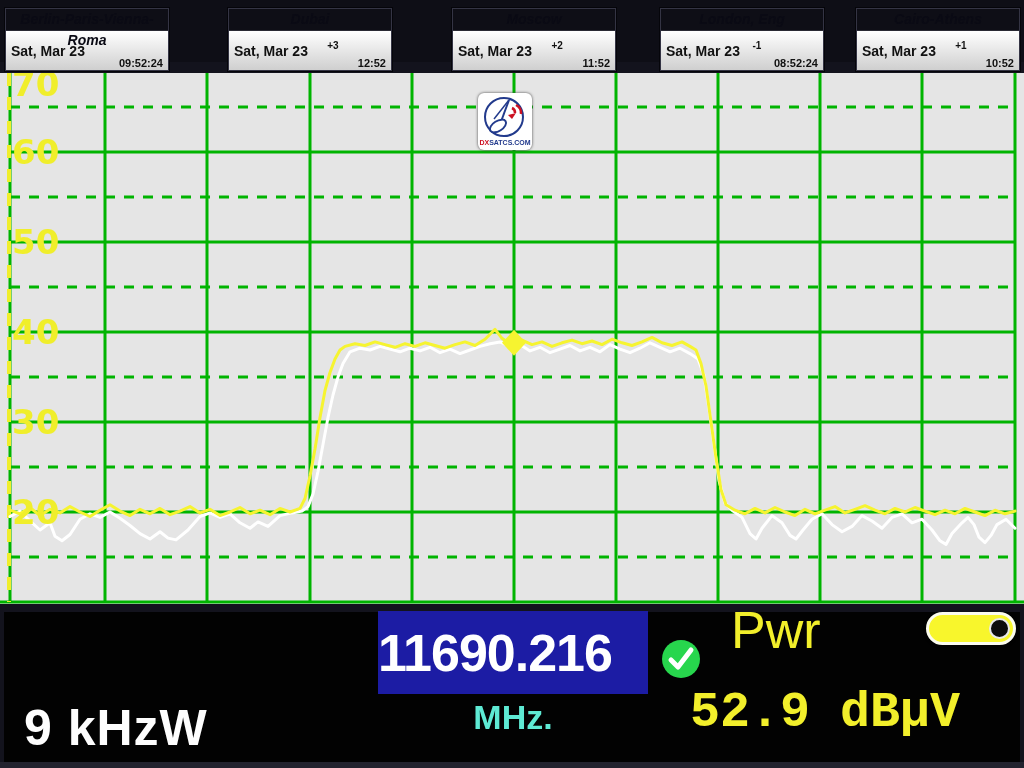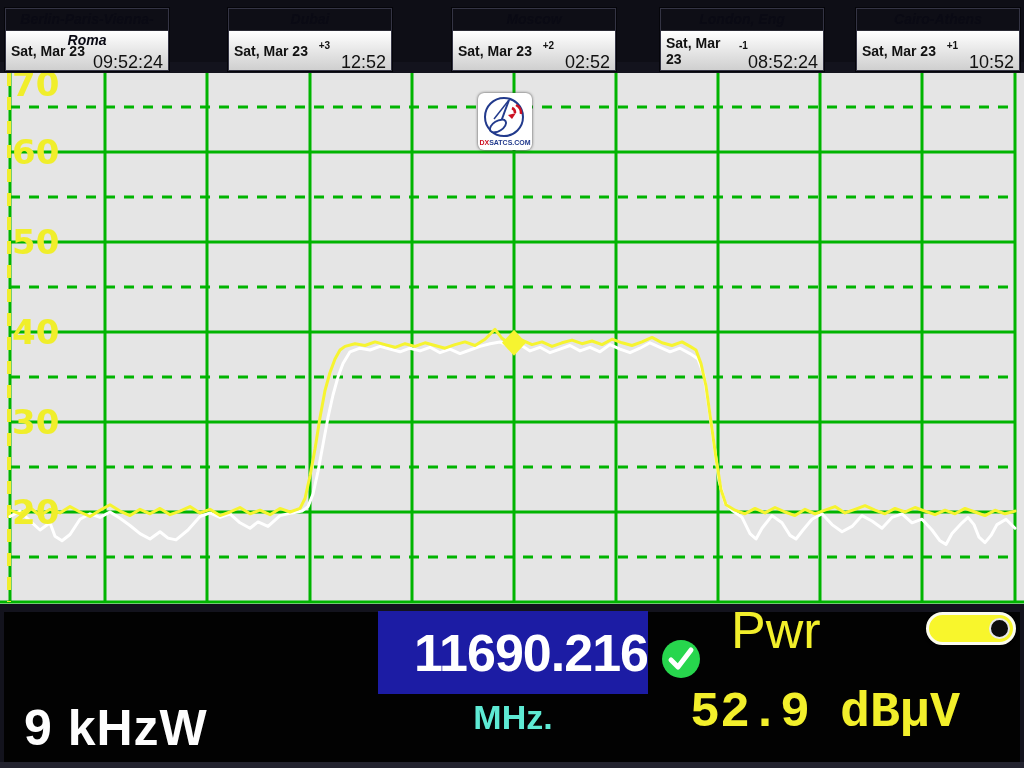--- a/index.html
+++ b/index.html
@@ -7,34 +7,34 @@
           font-family:"Liberation Sans",sans-serif;}
   
   .topbar{position:absolute;left:0;top:0;width:1024px;height:62px;background:#0e0e16;}
   .clock{position:absolute;top:8px;width:162px;border:1px solid #343444;box-shadow:0 0 0 1px #05050a;}
   .clock-head{height:21px;line-height:21px;text-align:center;font-style:italic;font-weight:bold;
               font-size:14px;color:#0a0a14;border-bottom:1px solid #2a2a34;}
   .clock-body{height:25px;background:linear-gradient(#ffffff,#cfcfcf);display:flex;align-items:center;
               justify-content:space-between;padding:7px 5px;color:#111;}
   .clock-date{font-weight:bold;font-size:14px;}
   .clock-off{font-weight:bold;font-size:10px;transform:translateY(-5px);}
-  .clock-time{font-weight:normal;font-size:18px;margin-top:24px;}
+  .clock-time{font-weight:bold;font-size:11px;margin-top:24px;}
   
   .chart{position:absolute;left:0;top:73px;width:1024px;height:531px;background:#e5e5e5;}
   .chart svg{display:block;}
   
   .logo{position:absolute;left:478px;top:93px;width:54px;height:57px;background:#fff;border-radius:6px;
         box-shadow:0 0 3px #444;}
   
   .bottompanel{position:absolute;left:4px;top:612px;width:1016px;height:150px;background:#020202;}
   .botstrip{position:absolute;left:0;top:762px;width:1024px;height:6px;background:#23232f;}
   .sp-label{position:absolute;left:24px;top:626px;font-size:50px;font-weight:bold;color:#fdfdfd;letter-spacing:1px;}
   .rbw-label{position:absolute;left:24px;top:699px;font-size:50px;font-weight:bold;color:#fdfdfd;letter-spacing:1px;}
   .freqbox{position:absolute;left:378px;top:611px;width:270px;height:83px;background:#1c1ca4;
-           display:flex;align-items:center;justify-content:flex-end;}
+           display:flex;align-items:center;justify-content:flex-start;}
   .freqbox span{font-size:52px;font-weight:bold;color:#fff;letter-spacing:-1px;}
   .freq-unit{position:absolute;left:378px;top:698px;width:270px;text-align:center;
              font-size:34px;font-weight:bold;color:#5eead4;}
   .check{position:absolute;left:659px;top:637px;width:44px;height:44px;}
   .pwr-label{position:absolute;left:731px;top:600px;font-size:52px;font-weight:normal;color:#f2ef2b;}
   .pwr-value{position:absolute;left:690px;top:684px;font-size:50px;font-weight:bold;color:#f2ef2b;font-family:Liberation Mono, monospace;}
   .toggle{position:absolute;left:926px;top:612px;width:90px;height:33px;border-radius:17px;
           background:#f8f62c;border:3px solid #fbfbee;box-sizing:border-box;box-shadow:0 1px 3px #000;}
   .toggle .knob{position:absolute;right:3px;top:3px;width:21px;height:21px;border-radius:50%;
           background:#0d0d0d;border:2px solid #e9e9e9;box-sizing:border-box;}
@@ -59,21 +59,21 @@
         <span class="clock-date">Sat, Mar 23</span>
         <span class="clock-off">+3</span>
         <span class="clock-time">12:52</span>
       </div>
     </div>
     <div class="clock" style="left:452px">
       <div class="clock-head">Moscow</div>
       <div class="clock-body">
         <span class="clock-date">Sat, Mar 23</span>
         <span class="clock-off">+2</span>
-        <span class="clock-time">02:52</span>
+        <span class="clock-time">11:52</span>
       </div>
     </div>
     <div class="clock" style="left:660px">
       <div class="clock-head">London, Eng</div>
       <div class="clock-body">
         <span class="clock-date">Sat, Mar 23</span>
         <span class="clock-off">-1</span>
         <span class="clock-time">08:52:24</span>
       </div>
     </div>

